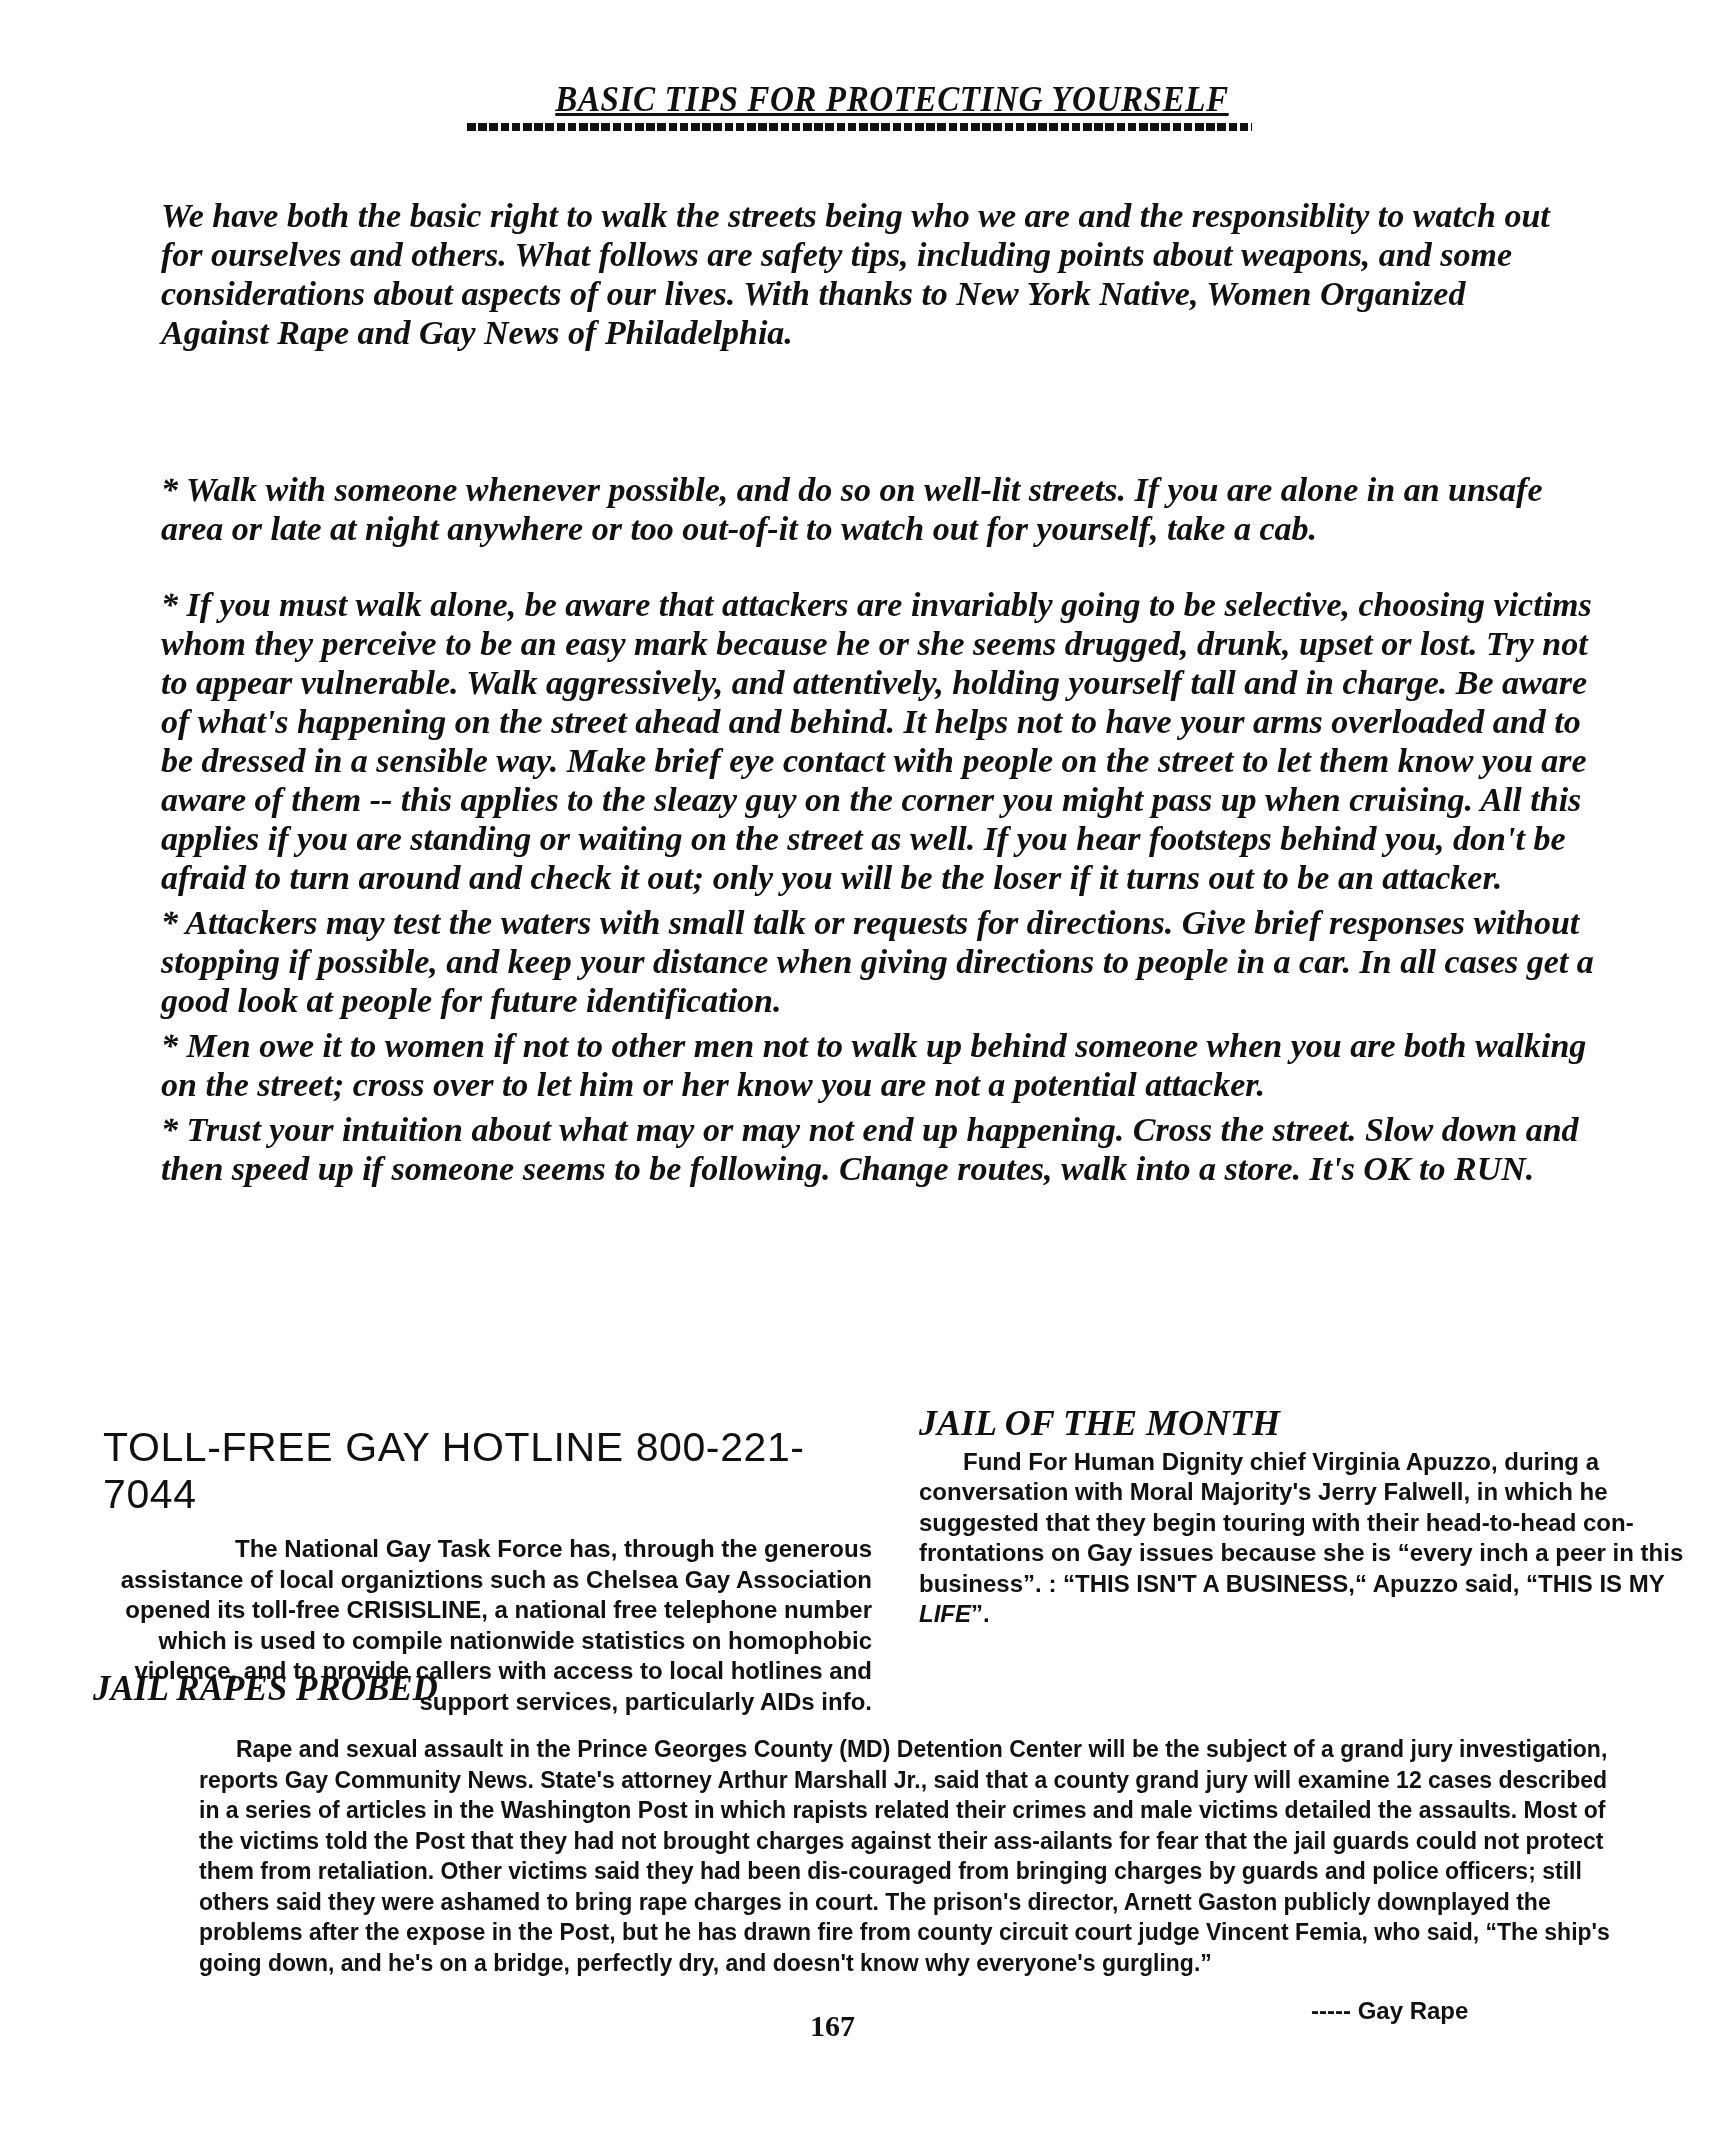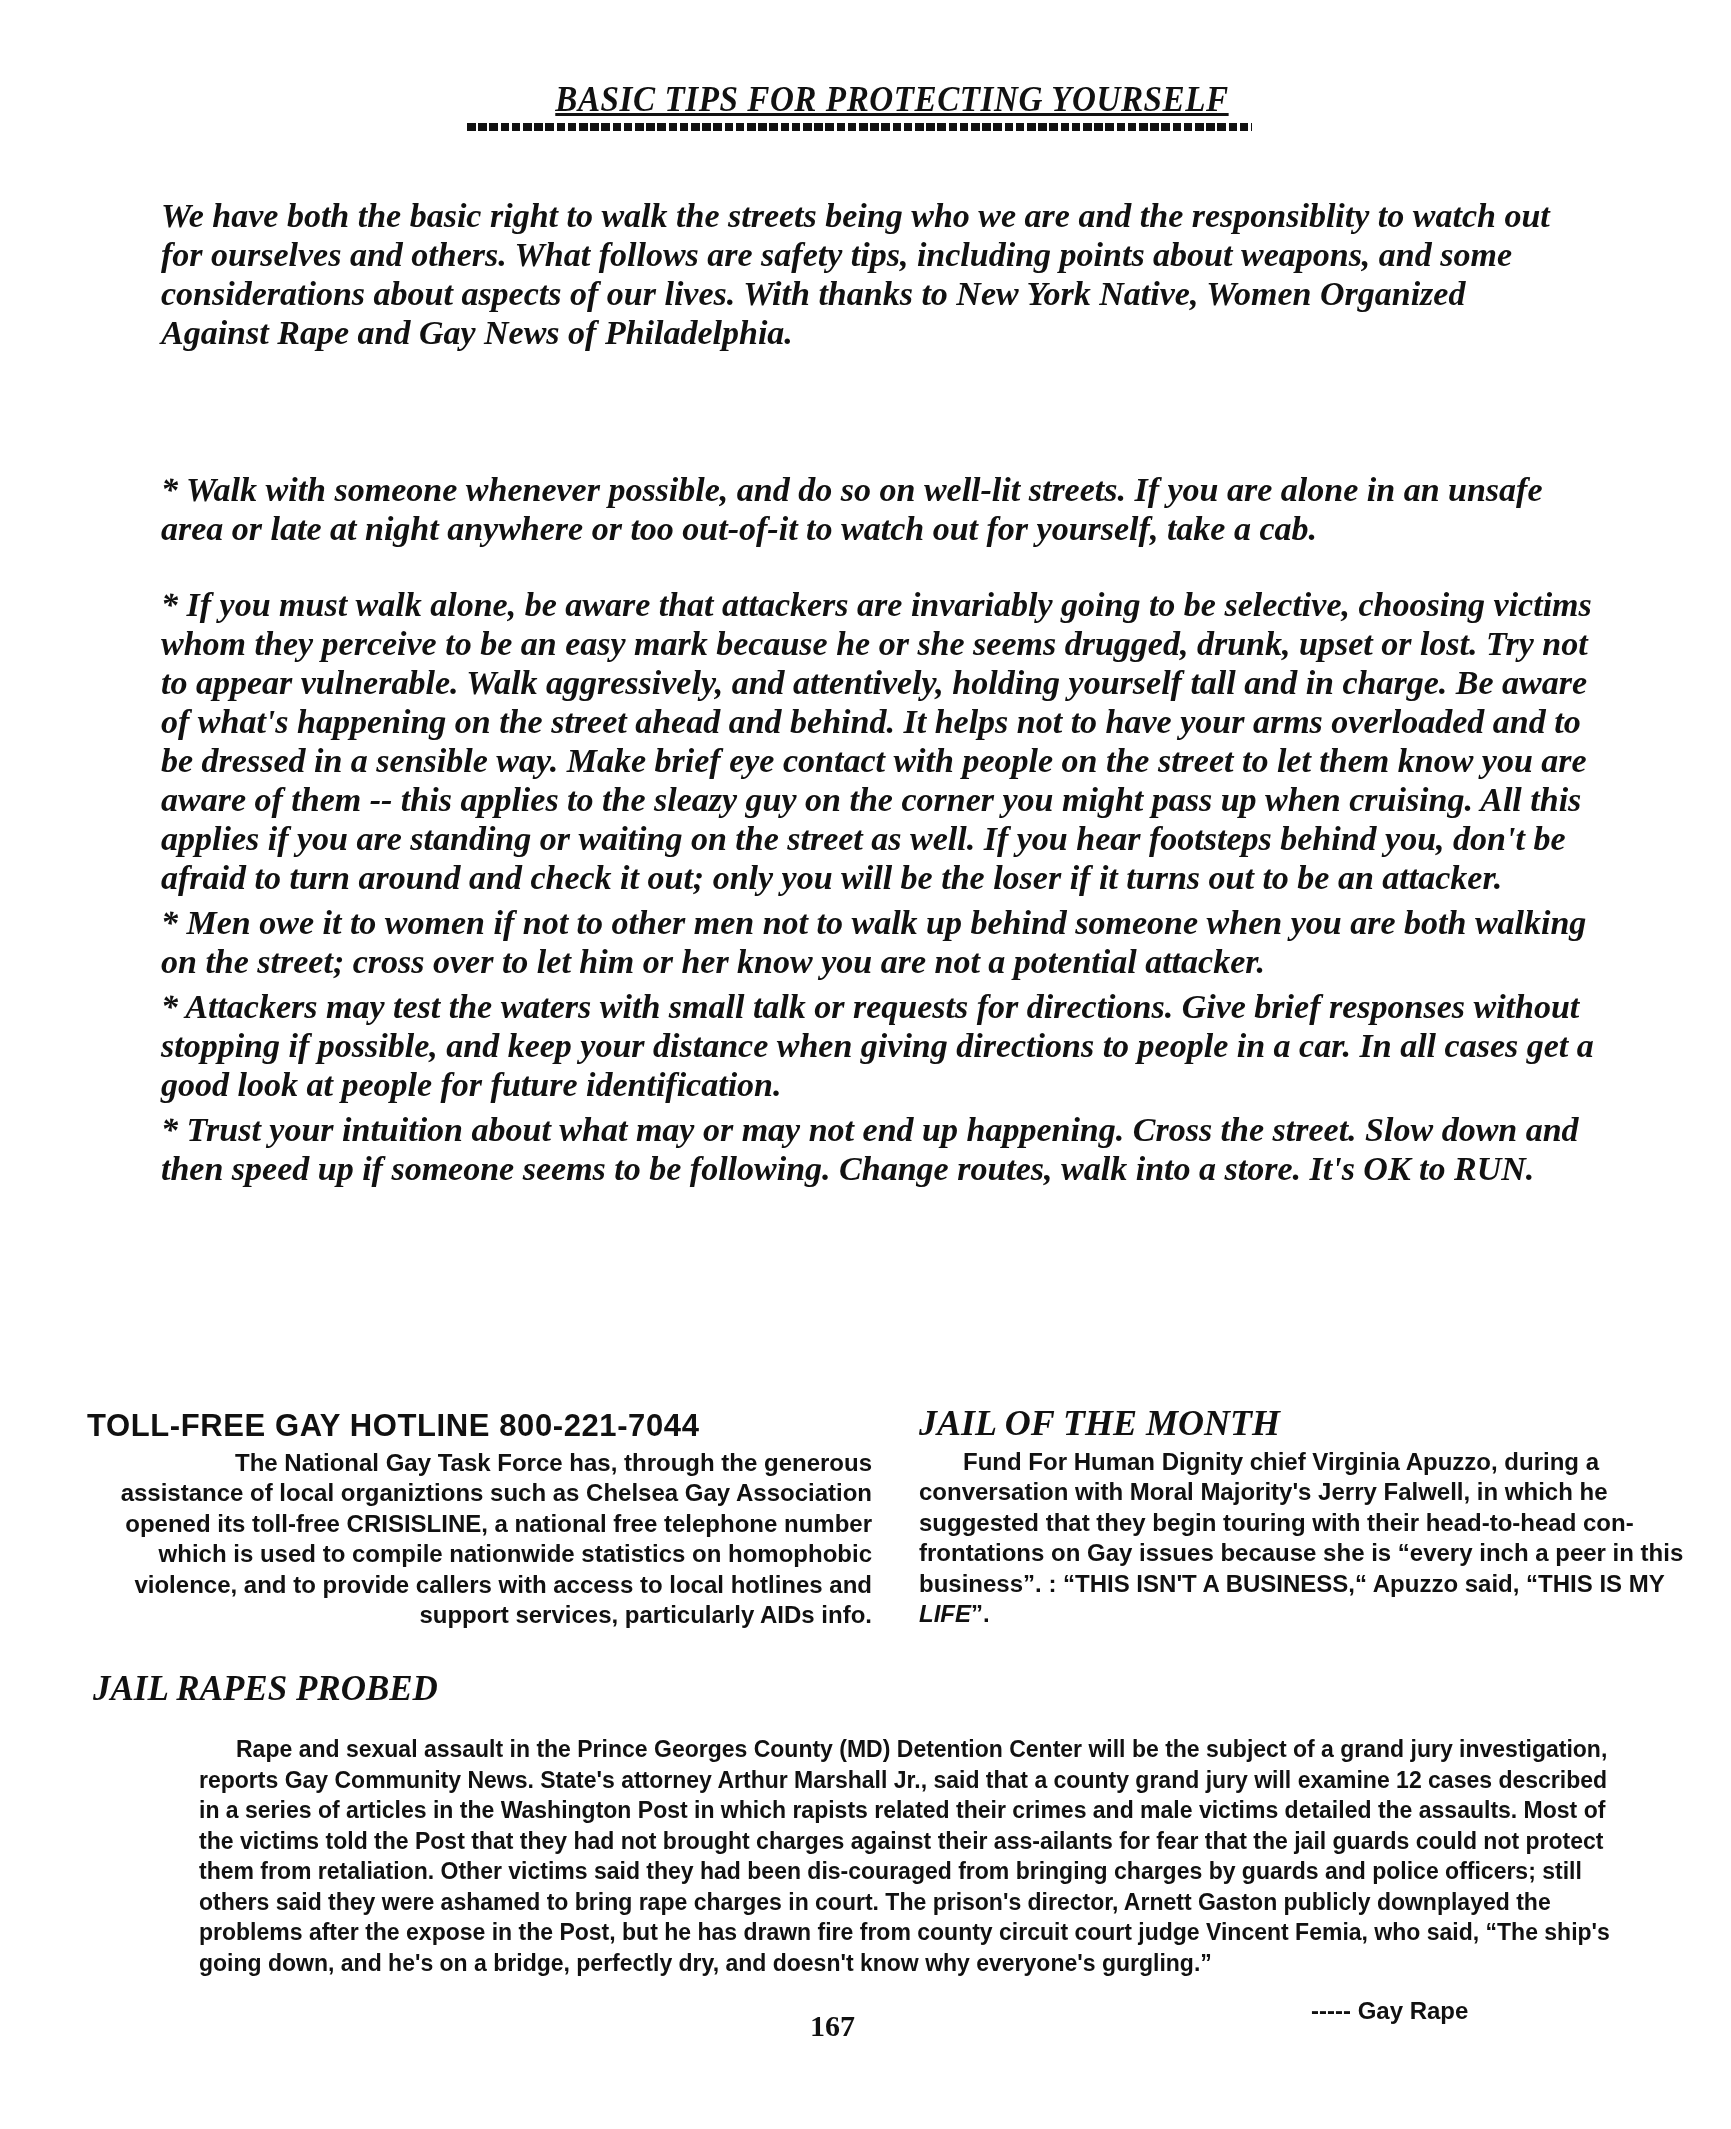--- a/index.html
+++ b/index.html
@@ -13,21 +13,21 @@
     .title-rule { margin: 2.5px auto 0; width: 785px; height: 8.7px;
       background: repeating-linear-gradient(90deg, #111 0 8.7px, #fff 8.7px 11.2px); }
 
     .intro { position: absolute; left: 161px; top: 196px; width: 1414px; font-size: 34px; line-height: 39px; }
     .subhead { position: absolute; left: 442px; top: 392px; font-size: 34px; font-weight: bold; }
     .tips { position: absolute; left: 161px; top: 464px; width: 1433px; font-size: 34px; line-height: 39px; }
     .tips p { margin: 6px 0 0 0; font-style: italic; }
     .tips p.gap { margin-top: 37px; }
 
     .hotline { position: absolute; left: 87px; top: 1408px; width: 785px; }
-    .hotline h2 { margin: 0; font-size: 31px; font-weight: bold; letter-spacing: 0.6px; }
+    .hotline h2 { margin: 16px; font-size: 41px; font-weight: normal; letter-spacing: 0.6px; }
     .hotline p { margin: 3.7px 0 0; font-size: 24px; line-height: 30.5px; font-weight: bold; text-indent: 41px; text-align: right; }
 
     .quote { position: absolute; left: 919px; top: 1402px; width: 779px; }
     .quote h2 { margin: 0; font-size: 36px; font-weight: bold; }
     .quote p { margin: 2.5px 0 0; font-size: 24px; line-height: 30.5px; font-weight: bold; text-indent: 44px; }
 
     .jail { position: absolute; left: 93px; top: 1669px; width: 1557px; }
     .jail h2 { margin: 0; font-size: 35px; font-weight: bold; }
     .jail p { margin: 25px 0 0 106px; font-size: 23px; line-height: 30.5px; font-weight: bold; text-indent: 37px; width: 1433px; }
 
@@ -43,22 +43,22 @@
     <span class="title serif-it">BASIC TIPS FOR PROTECTING YOURSELF</span>
     <div class="title-rule"></div>
   </div>
 
   <div class="intro serif-it">We have both the basic right to walk the streets being who we are and the responsiblity to watch out for ourselves and others. What follows are safety tips, including points about weapons, and some considerations about aspects of our lives. With thanks to New York Native, Women Organized Against Rape and Gay News of Philadelphia.</div>
 
 
   <div class="tips serif-it">
     <p>* Walk with someone whenever possible, and do so on well-lit streets. If you are alone in an unsafe area or late at night anywhere or too out-of-it to watch out for yourself, take a cab.</p>
     <p class="gap">* If you must walk alone, be aware that attackers are invariably going to be selective, choosing victims whom they perceive to be an easy mark because he or she seems drugged, drunk, upset or lost. Try not to appear vulnerable. Walk aggressively, and attentively, holding yourself tall and in charge. Be aware of what's happening on the street ahead and behind. It helps not to have your arms overloaded and to be dressed in a sensible way. Make brief eye contact with people on the street to let them know you are aware of them -- this applies to the sleazy guy on the corner you might pass up when cruising. All this applies if you are standing or waiting on the street as well. If you hear footsteps behind you, don't be afraid to turn around and check it out; only you will be the loser if it turns out to be an attacker.</p>
+    <p>* Attackers may test the waters with small talk or requests for directions. Give brief responses without stopping if possible, and keep your distance when giving directions to people in a car. In all cases get a good look at people for future identification.</p>
     <p>* Men owe it to women if not to other men not to walk up behind someone when you are both walking on the street; cross over to let him or her know you are not a potential attacker.</p>
-    <p>* Attackers may test the waters with small talk or requests for directions. Give brief responses without stopping if possible, and keep your distance when giving directions to people in a car. In all cases get a good look at people for future identification.</p>
     <p>* Trust your intuition about what may or may not end up happening. Cross the street. Slow down and then speed up if someone seems to be following. Change routes, walk into a store. It's OK to RUN.</p>
   </div>
 
   <div class="hotline sans">
     <h2>TOLL-FREE GAY HOTLINE 800-221-7044</h2>
     <p>The National Gay Task Force has, through the generous assistance of local organiztions such as Chelsea Gay Association opened its toll-free CRISISLINE, a national free telephone number which is used to compile nationwide statistics on homophobic violence, and to provide callers with access to local hotlines and support services, particularly AIDs info.</p>
   </div>
 
   <div class="quote">
     <h2 class="serif-it">JAIL OF THE MONTH</h2>

